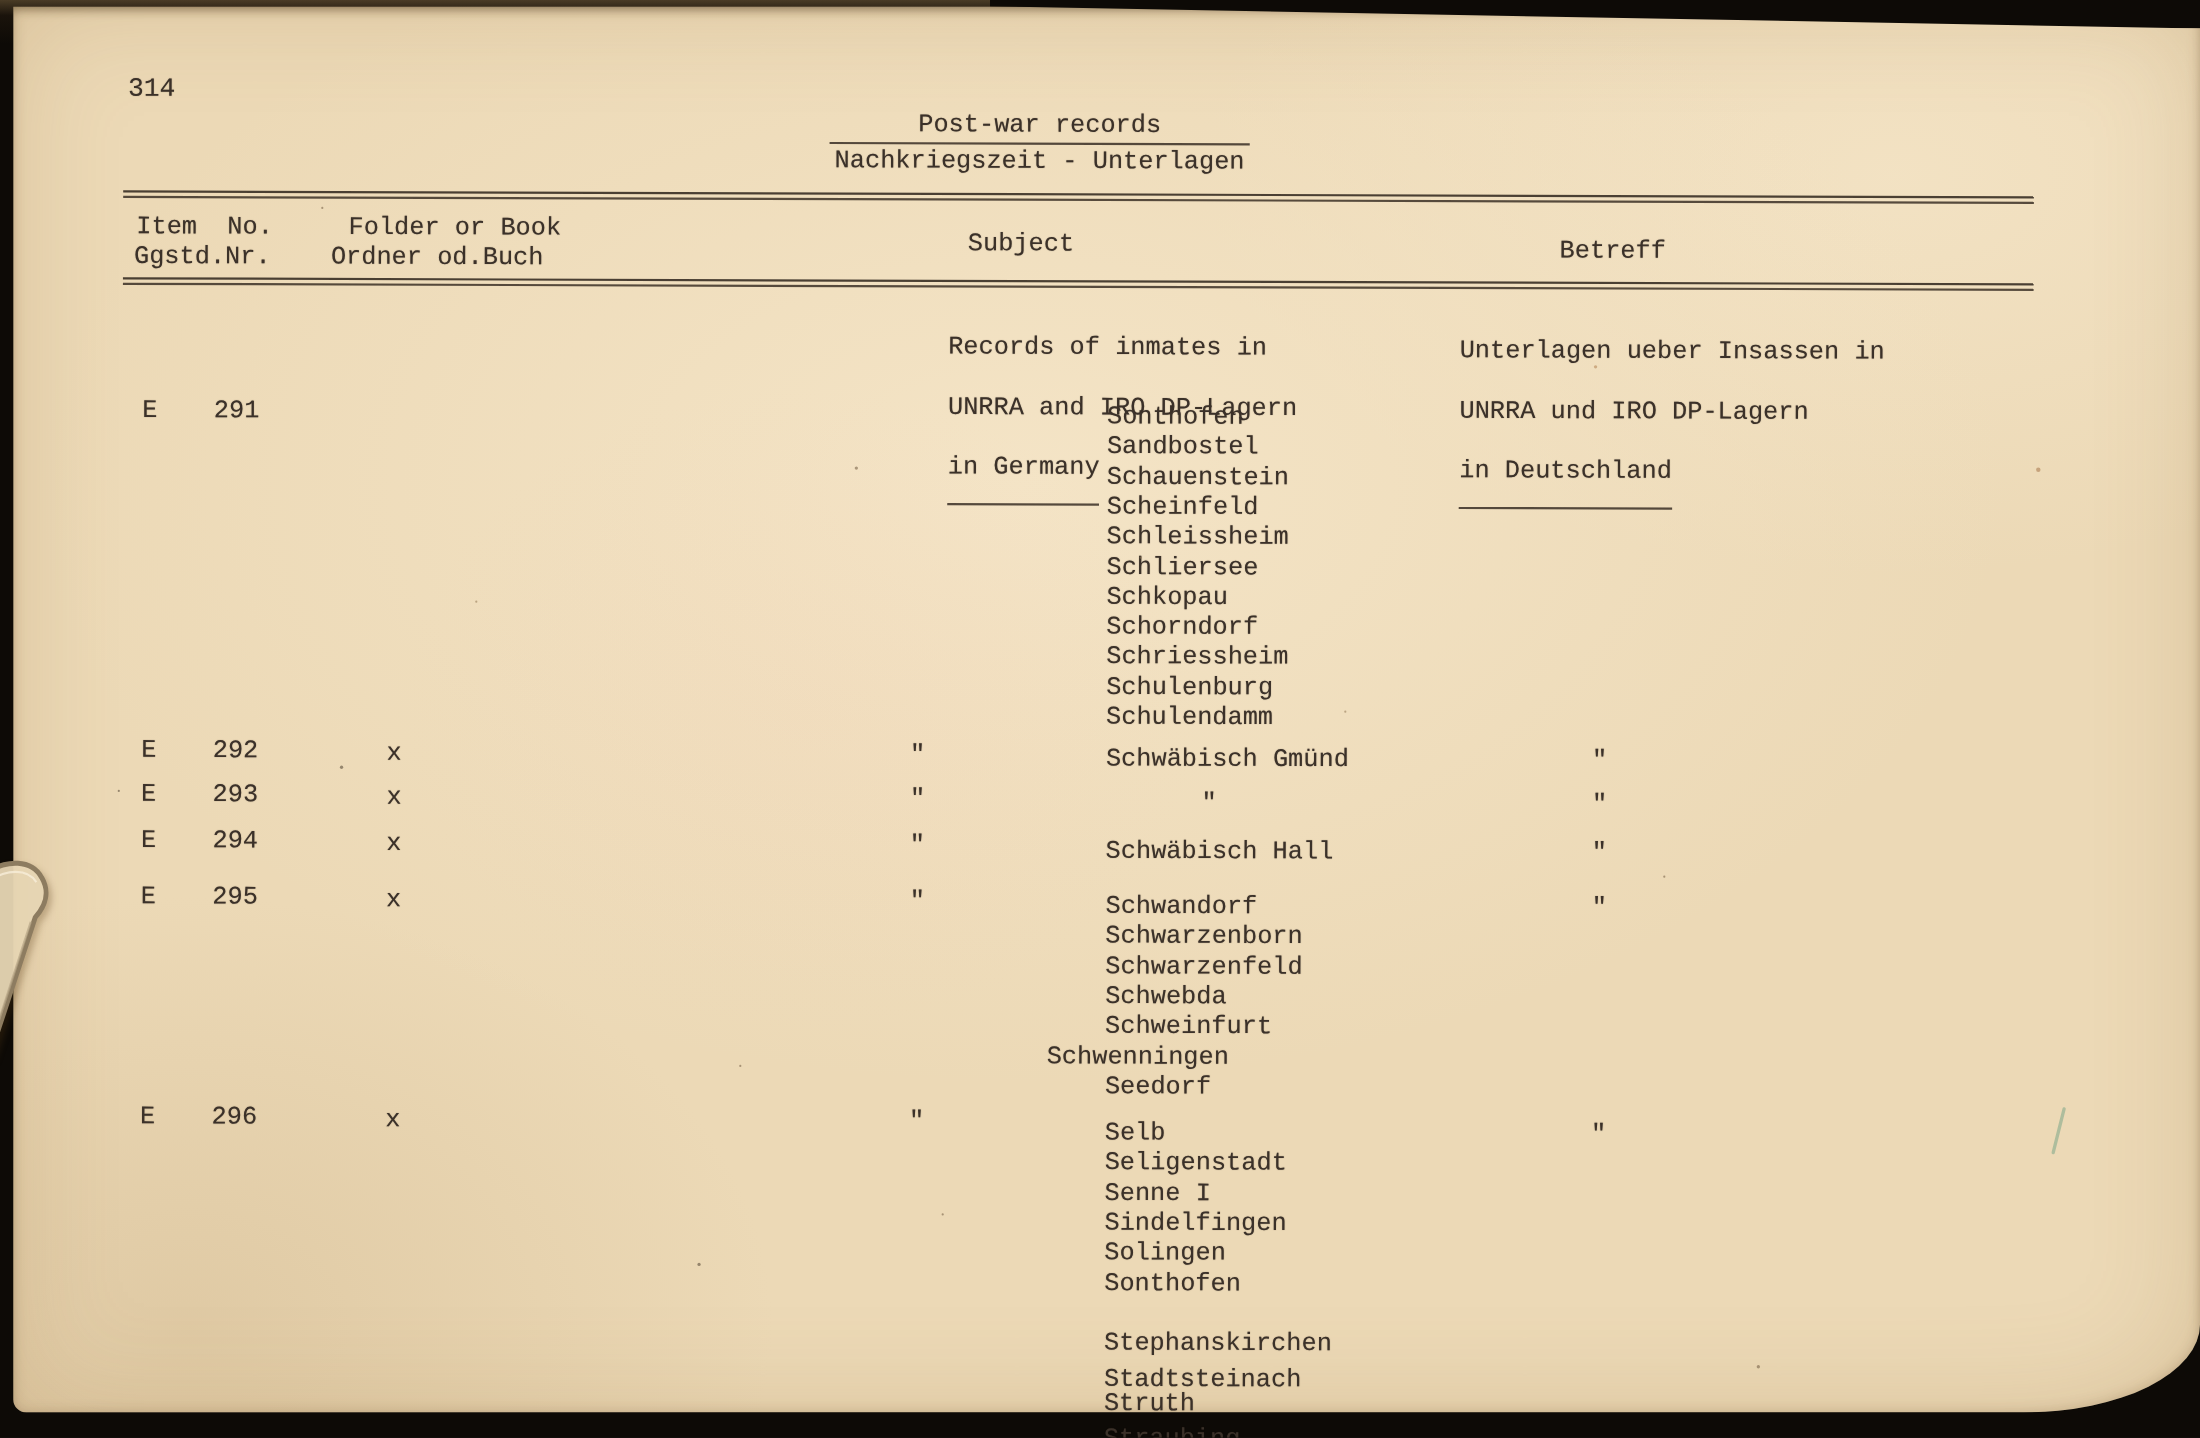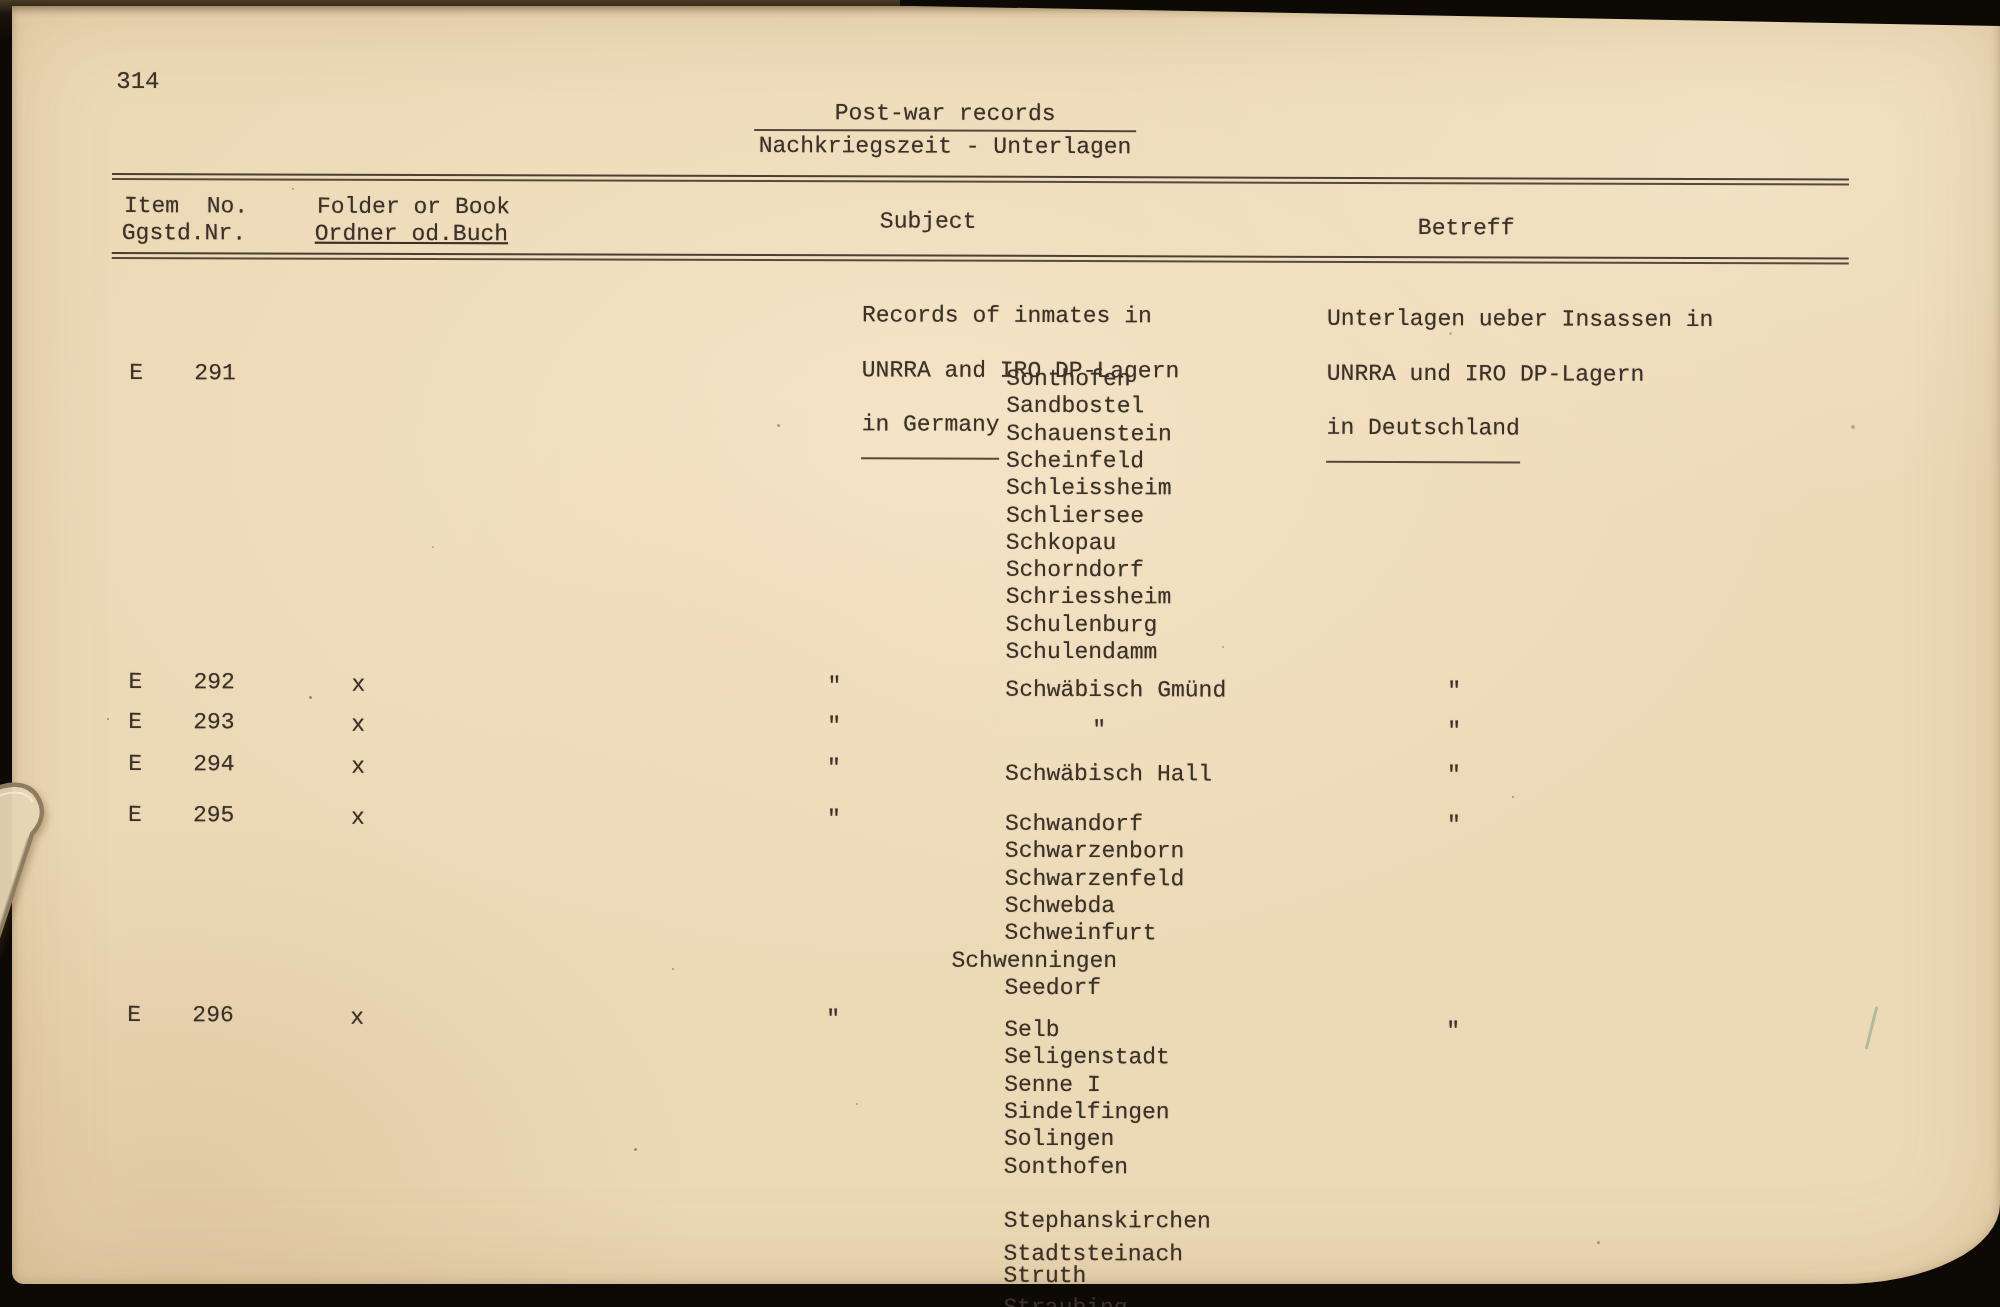--- a/index.html
+++ b/index.html
@@ -64,21 +64,21 @@
         <span class="title-en">Post-war records</span>
         <span class="title-de">Nachkriegszeit - Unterlagen</span>
       </div>
 
       <div class="rule rule-1"></div>
       <div class="rule rule-2"></div>
 
       <div class="t" style="left:112px;top:187px;">Item  No.</div>
       <div class="t" style="left:110px;top:214px;">Ggstd.Nr.</div>
       <div class="t" style="left:305px;top:187px;text-align:right;">Folder or Book</div>
-      <div class="t" style="left:303px;top:214px;text-decoration:underline;">Ordner od.Buch</div>
+      <div class="t" style="left:289px;top:214px;">Ordner od.Buch</div>
       <div class="t" style="left:868px;top:200px;">Subject</div>
       <div class="t" style="left:1406px;top:205px;">Betreff</div>
 
       <div class="t sec" style="left:740px;top:267px;">
         <span>Records of inmates in</span><br>
         <span>UNRRA and IRO DP-Lagern</span><br>
         <span class="u-line">in Germany</span>
       </div>
 
       <div class="t sec" style="left:1205px;top:269px;">

